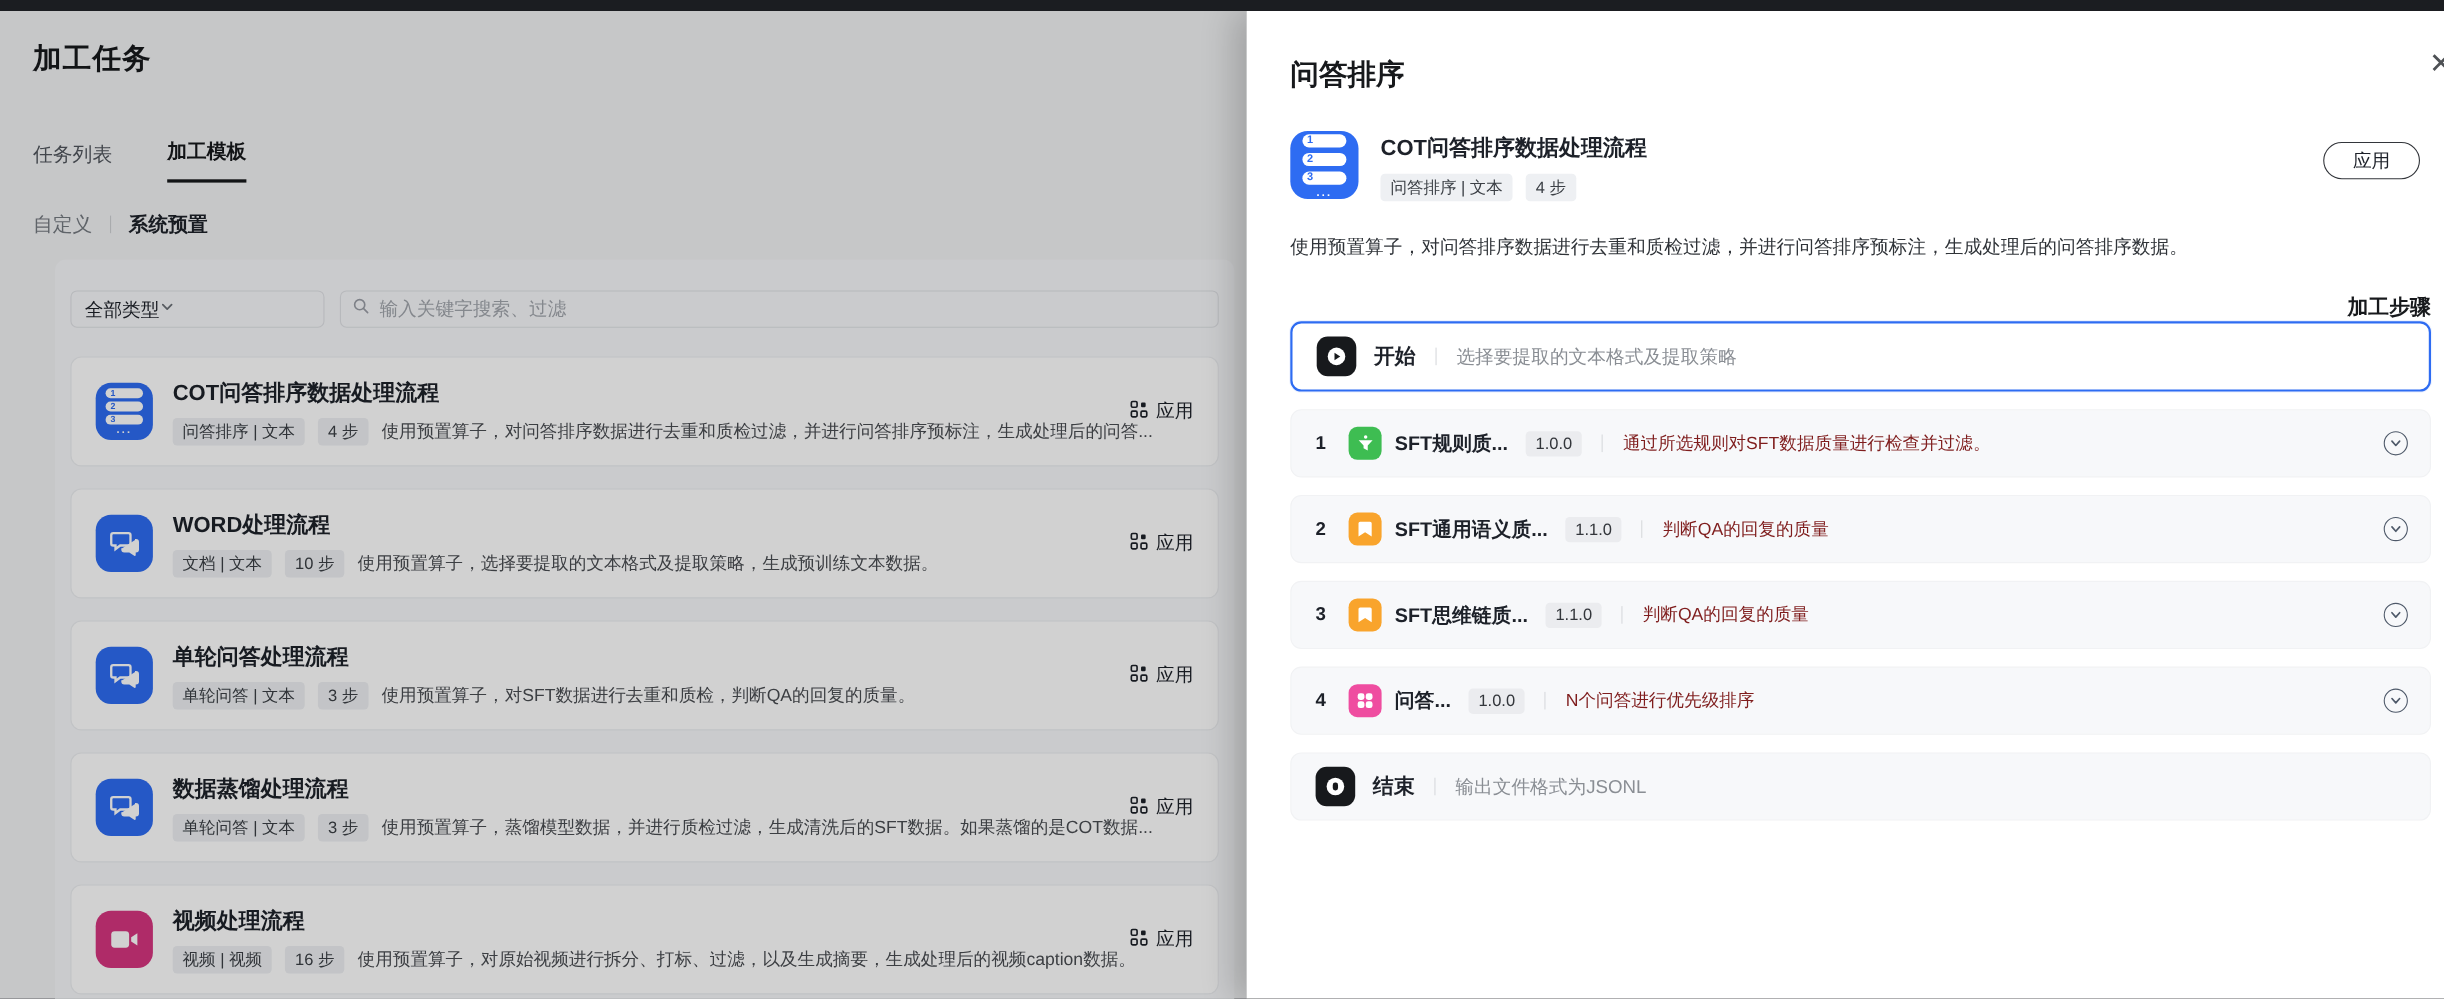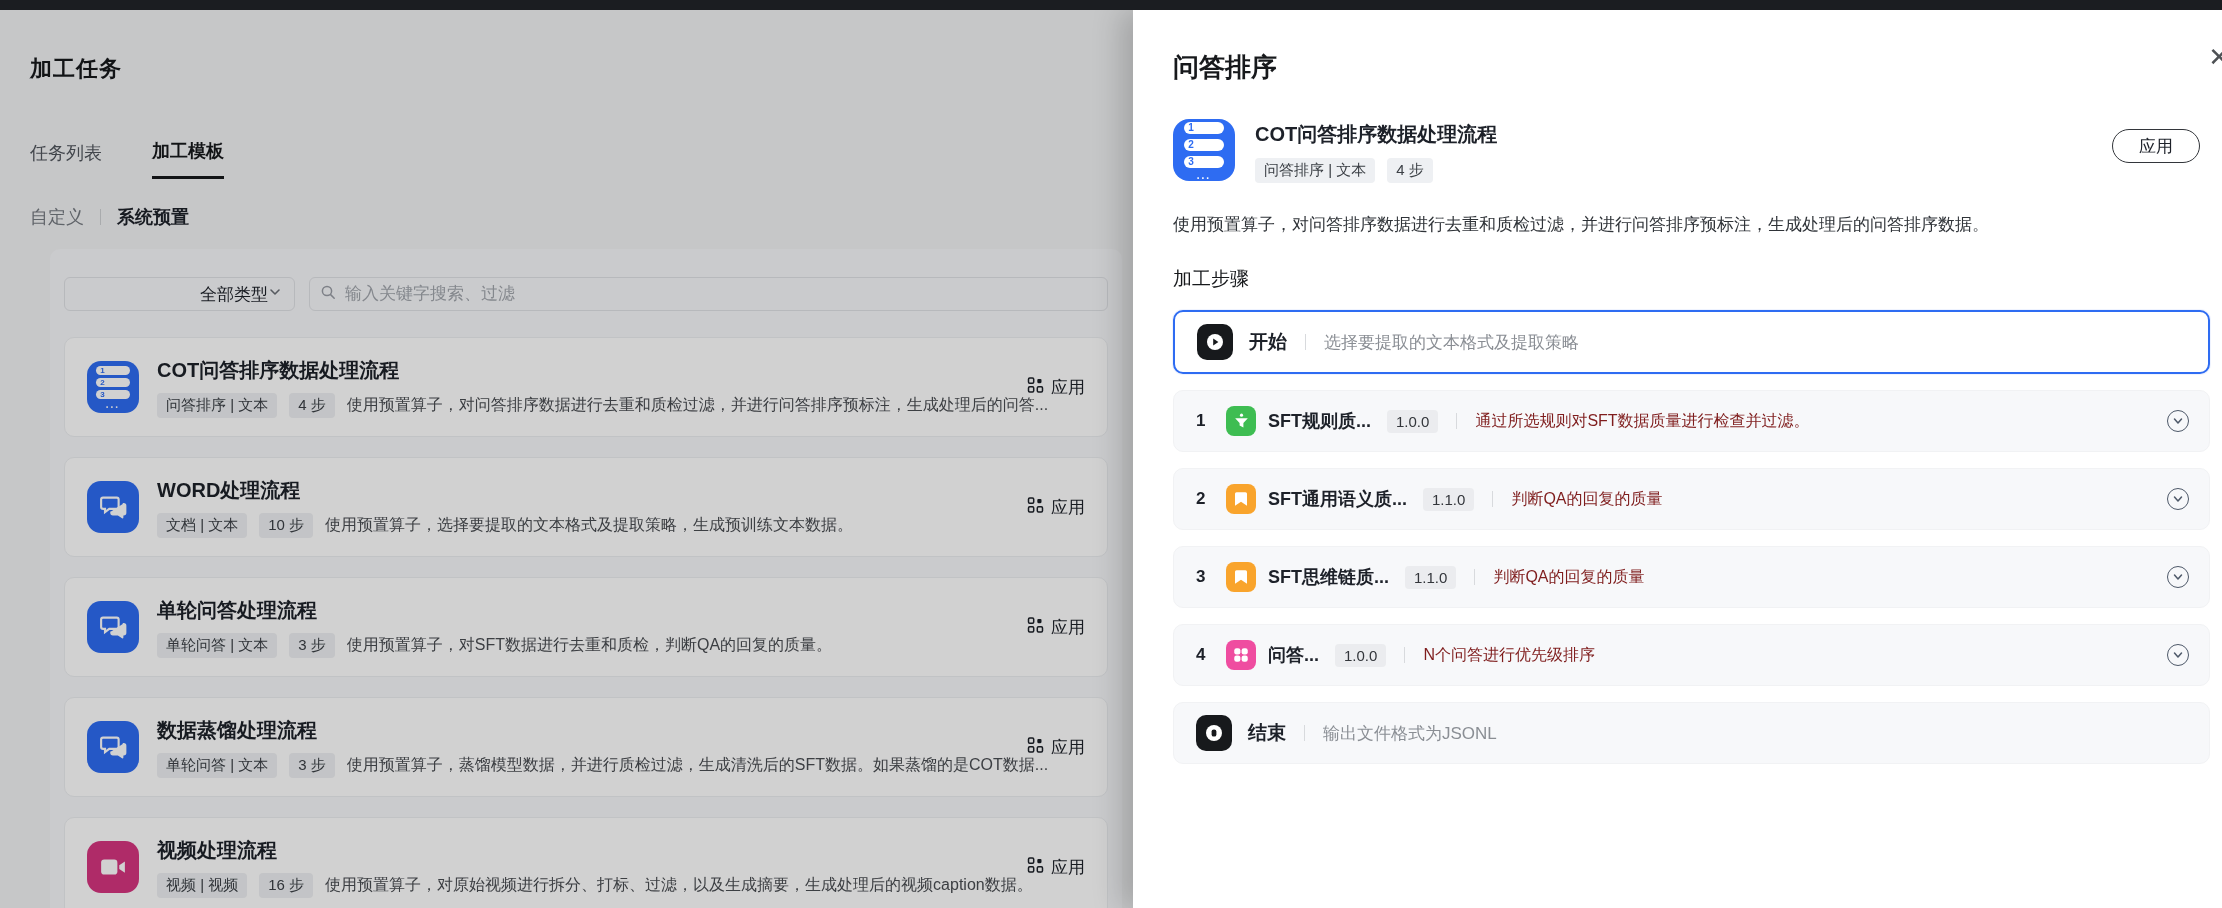--- a/index.html
+++ b/index.html
@@ -4,35 +4,35 @@
 <style>
   * { margin:0; padding:0; box-sizing:border-box; }
   html,body { width:2222px; height:908px; overflow:hidden; }
   body { font-family:"Liberation Sans","DejaVu Sans",sans-serif; background:#1b1d21; position:relative; color:#1d2129; }
 
   .topbar { position:absolute; top:0; left:0; width:2222px; height:10px; background:#1b1d21; z-index:50; }
 
   
   .left-panel { position:absolute; top:10px; left:0; width:1133px; height:898px; background:#f2f3f5; overflow:hidden; }
   .left-inner { padding:26px 0 0 30px; }
-  .page-title { font-size:22px; font-weight:bold; color:#17191c; letter-spacing:1px;margin-top:18px; }
+  .page-title { font-size:26px; font-weight:bold; color:#17191c; letter-spacing:1px; }
 
   .tabs { display:flex; gap:50px; margin-top:55px;align-items:center; }
   .tab { font-size:18px; color:#51565d; padding-bottom:13px; cursor:pointer; }
   .tab.active { color:#17191c; font-weight:bold; border-bottom:3px solid #17191c; }
 
   .subtabs { display:flex; align-items:center; gap:16px; margin-top:26px; }
   .subtab { font-size:18px; color:#757a80; }
   .subtab.active { color:#1d2129; font-weight:bold; }
   .subtab-divider { width:1px; height:16px; background:#cfd1d4; }
 
   .list-container { margin:20px 0 0 20px; width:1072px; background:#f7f8fa; border-radius:10px; padding:28px 14px 14px 14px; }
 
   .filter-row { display:flex; gap:14px; }
-  .type-select { width:248px; height:34px; border:1px solid #e0e2e6; border-radius:6px; display:flex; align-items:center; justify-content:flex-end; padding:0 12px; font-size:17px; color:#1d2129; background:transparent; cursor:pointer; }
+  .type-select { width:248px; height:34px; border:1px solid #e0e2e6; border-radius:6px; display:flex; align-items:center; justify-content:flex-start; padding:0 12px; font-size:17px; color:#1d2129; background:transparent; cursor:pointer; }
   .search-box { width:864px; height:34px; border:1px solid #e0e2e6; border-radius:6px; display:flex; align-items:center; padding:0 10px; gap:8px; }
   .search-box input { border:none; outline:none; background:transparent; font-size:17px; color:#1d2129; width:100%; font-family:inherit; }
   .search-box input::placeholder { color:#a2a6ad; }
 
   .card { position:relative; height:100px; background:#ffffff; border:1px solid #eceef1; border-radius:10px; margin-top:20px; display:flex; align-items:center; padding:0 22px; cursor:pointer; }
   .card:first-of-type { margin-top:26px; }
   .tpl-icon { width:52px; height:52px; border-radius:14px; flex:none; margin-right:18px; display:flex; align-items:center; justify-content:center; }
   .card-body { min-width:0; }
   .card-title { font-size:20px; font-weight:bold; color:#1d2129; }
   .card-meta { display:flex; align-items:center; gap:12px; margin-top:9px; }
@@ -67,23 +67,23 @@
   .drawer-title { font-size:26px; font-weight:bold; color:#17191c; }
 
   .tpl-header { position:relative; display:flex; margin-top:34px; }
   .tpl-header .big-icon { width:62px; height:62px; border-radius:16px; background:#2e6cf2; flex:none; display:flex; align-items:center; justify-content:center; }
   .tpl-header-info { margin-left:20px; padding-top:2px; }
   .tpl-header-title { font-size:20px; font-weight:bold; color:#1d2129; }
   .tpl-header-meta { display:flex; gap:12px; margin-top:10px; }
   .pill-btn { position:absolute; right:10px; top:10px; width:88px; height:34px; border:1.5px solid #33363b; border-radius:17px; display:flex; align-items:center; justify-content:center; font-size:17px; color:#1d2129; cursor:pointer; background:#fff; }
 
   .tpl-desc { margin-top:30px; font-size:17px; color:#2f3338; }
-  .steps-heading { margin-top:30px; font-size:19px; font-weight:normal; color:#17191c; }
-
-  .flow { margin-top:18px; }
+  .steps-heading { margin-top:30px; font-size:19px; font-weight:bold; color:#17191c;text-align:right; }
+
+  .flow { margin-top:0; }
   .flow-card { display:flex; align-items:center; height:64px; border-radius:10px; padding:0 22px; margin-top:16px; }
   .flow-card.terminal { background:#f7f8fa; border:1px solid #f1f2f4; height:62px; }
   .flow-card.start { background:#fff; border:2px solid #2e6cf2; box-shadow:0 0 0 1px rgba(46,108,242,0.08); margin-top:0; }
   .term-icon { width:36px; height:36px; border-radius:10px; background:#17191c; display:flex; align-items:center; justify-content:center; margin-right:16px; flex:none; }
   .flow-label { font-size:19px; font-weight:bold; color:#1d2129; }
   .v-divider { width:1px; height:16px; background:#d8dadd; margin:0 18px; flex:none; }
   .flow-desc { font-size:17px; color:#8a8e94; white-space:nowrap; overflow:hidden; }
 
   .step-row { display:flex; align-items:center; height:62px; background:#f7f8fa; border:1px solid #f1f2f4; border-radius:10px; margin-top:16px; padding:0 20px 0 22px; cursor:pointer; }
   .step-num { font-size:17px; font-weight:bold; color:#1d2129; width:16px; flex:none; }

